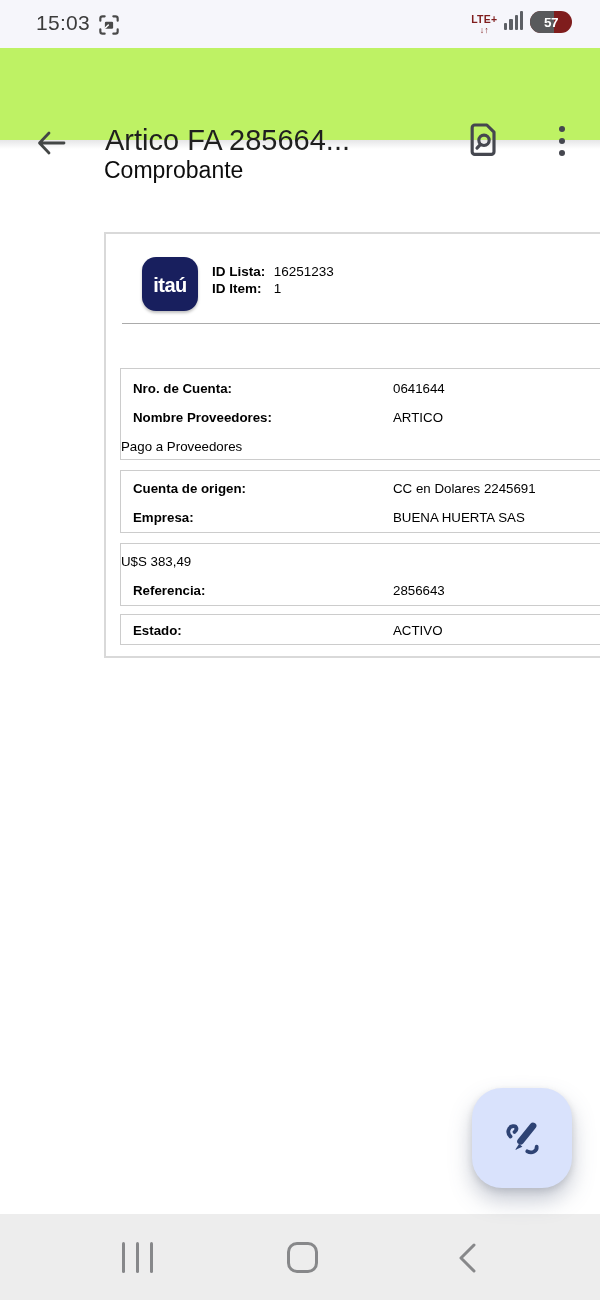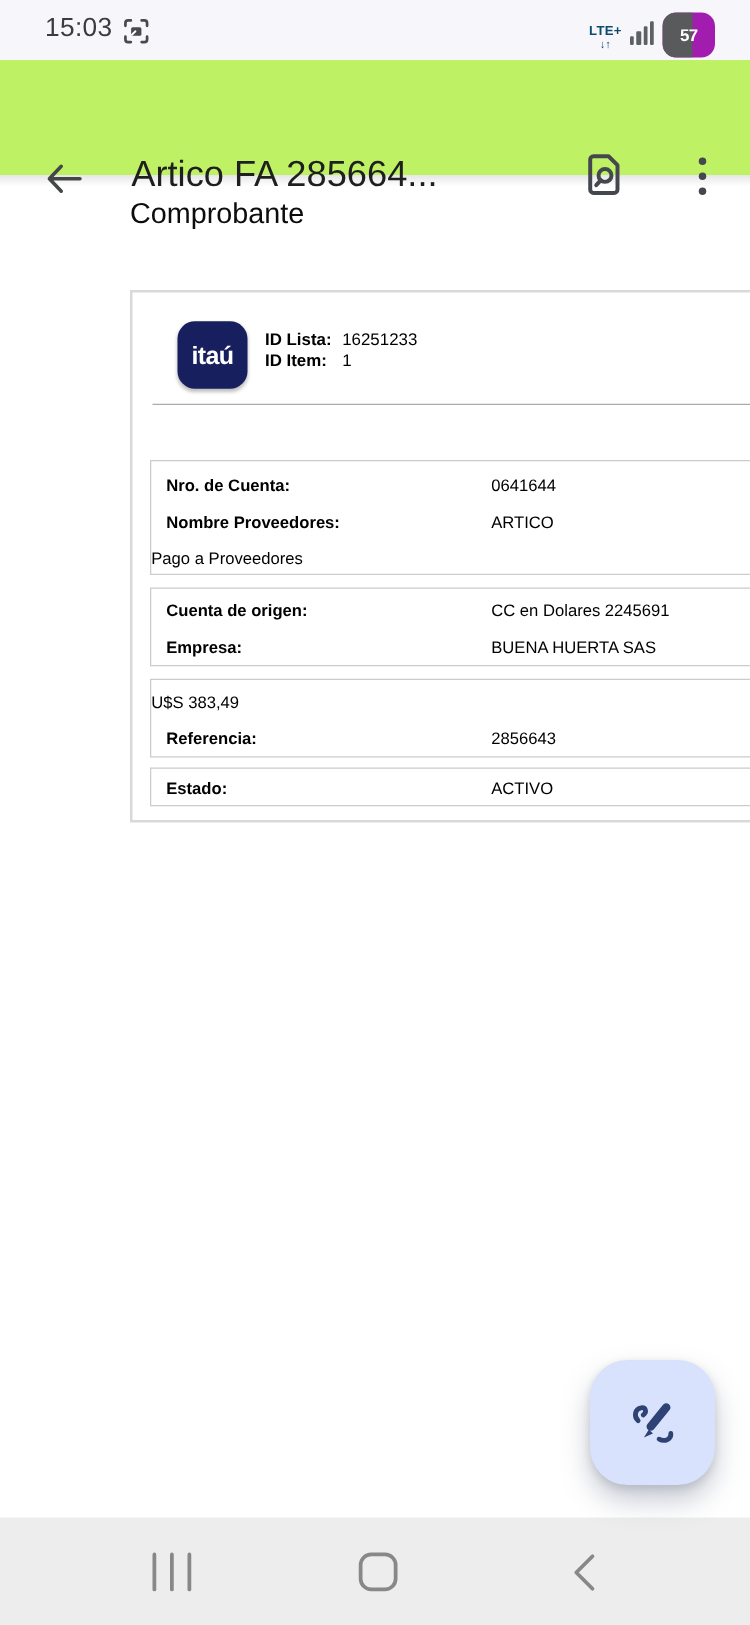--- a/index.html
+++ b/index.html
@@ -4,26 +4,26 @@
 <style>
   * { margin:0; padding:0; box-sizing:border-box; }
   body { font-family:"Liberation Sans", sans-serif; background:#fff; }
   .screen { position:relative; width:600px; height:1300px; overflow:hidden; background:#fff; }
 
   
   .status-bar { position:absolute; top:0; left:0; width:600px; height:48px; background:#f6f6fb; z-index:5;padding-left:40px; }
   .sb-time { position:absolute; left:36px; top:11px; font-size:21px; font-weight:500; color:#3c3c3c; letter-spacing:0.3px; }
   .sb-shot { position:absolute; left:96px; top:12px; }
   .sb-right { position:absolute; right:28px; top:10px; display:flex; align-items:center; gap:7px; }
-  .sb-net { text-align:center; color:#0c4a6e; line-height:1; margin-top:4px; }
+  .sb-net { text-align:center; color:#7f1d1d; line-height:1; margin-top:4px; }
   .sb-net .net-label { font-size:10.5px; font-weight:700; letter-spacing:0.2px; }
   .sb-net .net-arrows { font-size:9px; letter-spacing:0px; margin-top:1px; }
   .sb-bars { display:flex; align-items:flex-end; gap:2px; height:20px; padding-bottom:2px; }
   .sb-bars span { width:3.2px; background:#5d6065; border-radius:1px; display:block; }
-  .battery { position:relative; width:42px; height:36px; border-radius:11px; overflow:hidden; background:#a21caf; }
+  .battery { position:relative; width:42px; height:22px; border-radius:11px; overflow:hidden; background:#7f1d1d; }
   .battery .fill { position:absolute; left:0; top:0; bottom:0; width:24px; background:#595a5c; }
   .battery .pct { position:absolute; inset:0; display:flex; align-items:center; justify-content:center;
                   color:#fff; font-size:13.5px; font-weight:700; letter-spacing:-0.5px; }
 
   
   .app-bar { position:absolute; top:48px; left:0; width:600px; height:92px; background:#bef264; z-index:5;text-decoration:underline; }
   .ab-back { position:absolute; left:34px; top:78px; width:34px; height:34px; cursor:pointer; }
   .ab-title { position:absolute; left:105px; top:76px; width:340px; font-size:29px; font-weight:400; color:#1f1f1f;
               white-space:nowrap; overflow:hidden; }
   .ab-find { position:absolute; left:464px; top:72px; width:40px; height:40px; cursor:pointer; }

